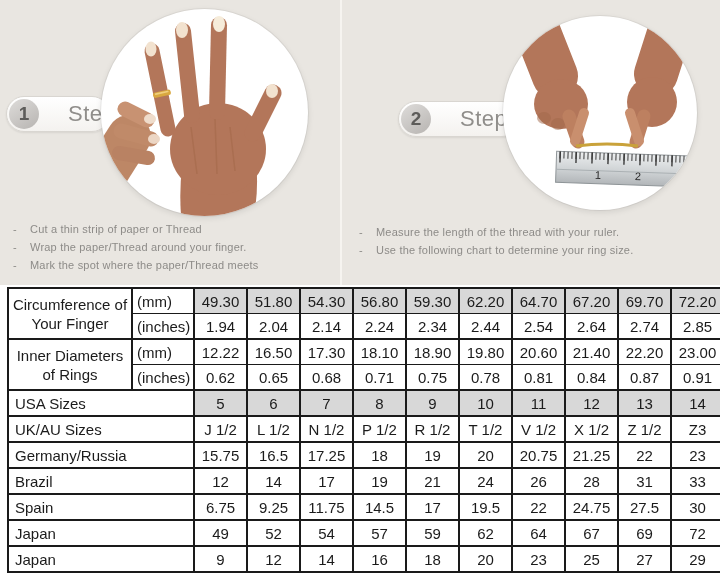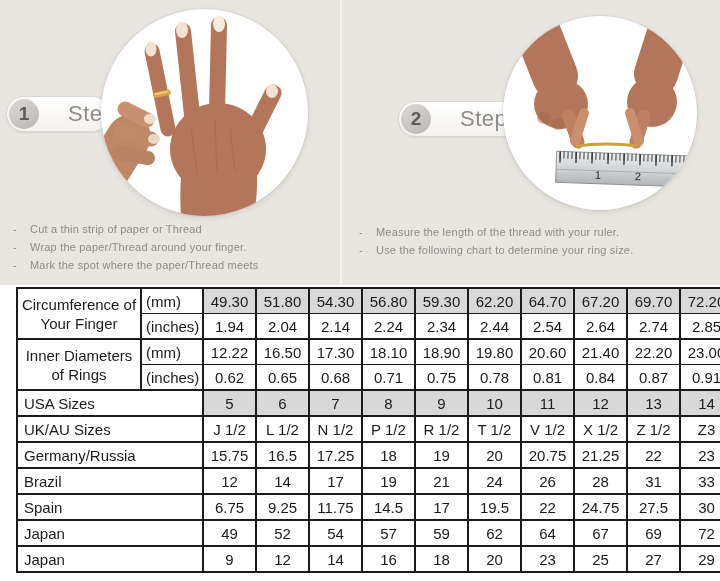--- a/index.html
+++ b/index.html
@@ -27,21 +27,21 @@
             font-size:19px;font-weight:bold;display:flex;align-items:center;justify-content:center;}
   .step-label{margin-left:29px;color:#908e8b;font-size:22px;letter-spacing:0.5px;}
 
   .instructions{position:absolute;z-index:3;color:#8d8b88;font-size:11px;line-height:18px;letter-spacing:0.2px;}
   #instr1{left:13px;top:220px;}
   #instr2{left:359px;top:223px;}
   .instructions .line{white-space:nowrap;}
   .instructions .dash{display:inline-block;width:17px;text-align:left;}
 
   
-  .table-section{padding:2px 1px 0 16px;}
+  .table-section{padding:2px 1px 0 7px;}
   table.size-chart{border-collapse:collapse;table-layout:fixed;width:718px;}
   .size-chart td{border:2px solid #1a1a1a;height:24px;padding:0;color:#1b1b1b;
                  font-size:15px;white-space:nowrap;overflow:hidden;vertical-align:middle;}
   .size-chart td.label-main{text-align:center;line-height:19px;white-space:normal;}
   .size-chart td.label-country{text-align:left;padding-left:6px;}
   .size-chart td.unit{text-align:left;padding-left:4px;}
   .size-chart td.val{text-align:center;}
   .size-chart td.shaded{background:#d8d8d8;}
   .size-chart tr.pre-sub td{border-bottom-width:1px;}
   .size-chart tr.sub td{border-top-width:1px;margin-left:16px;}

